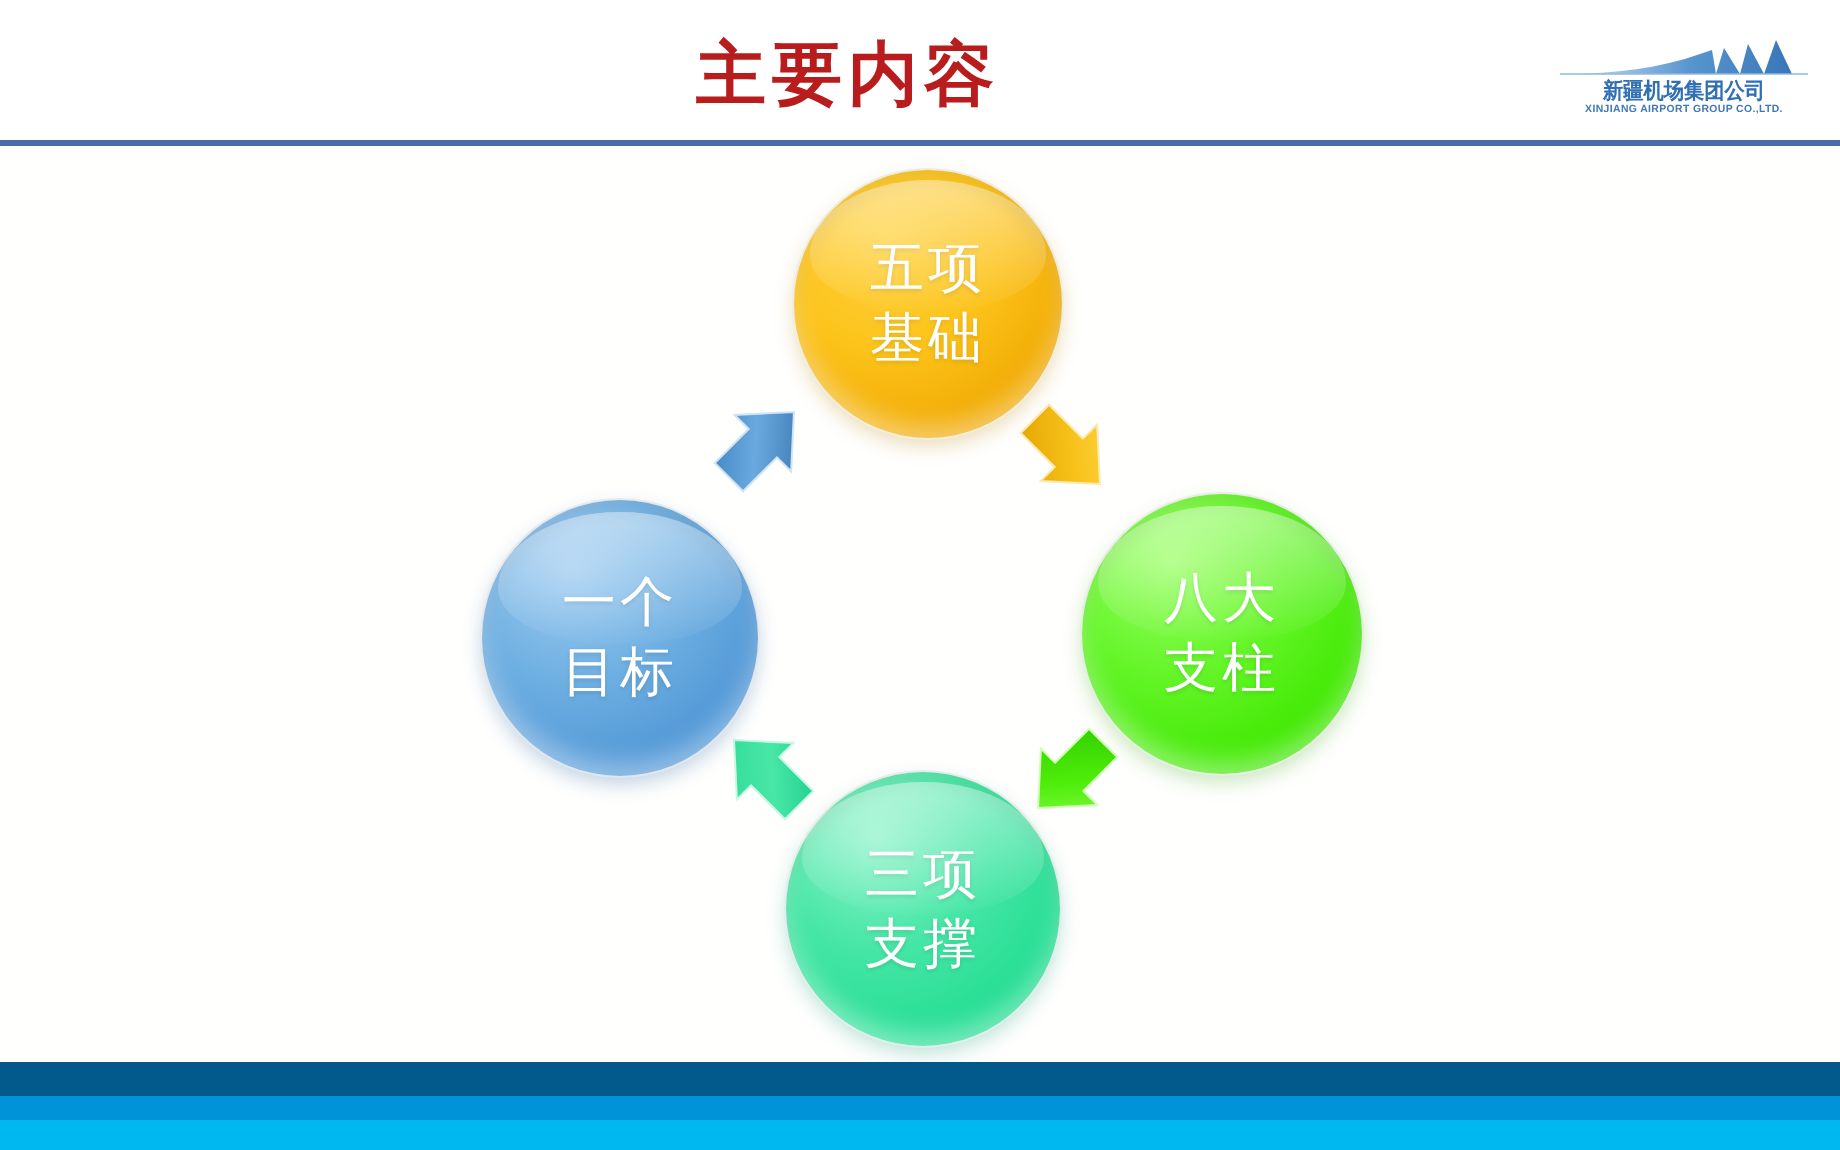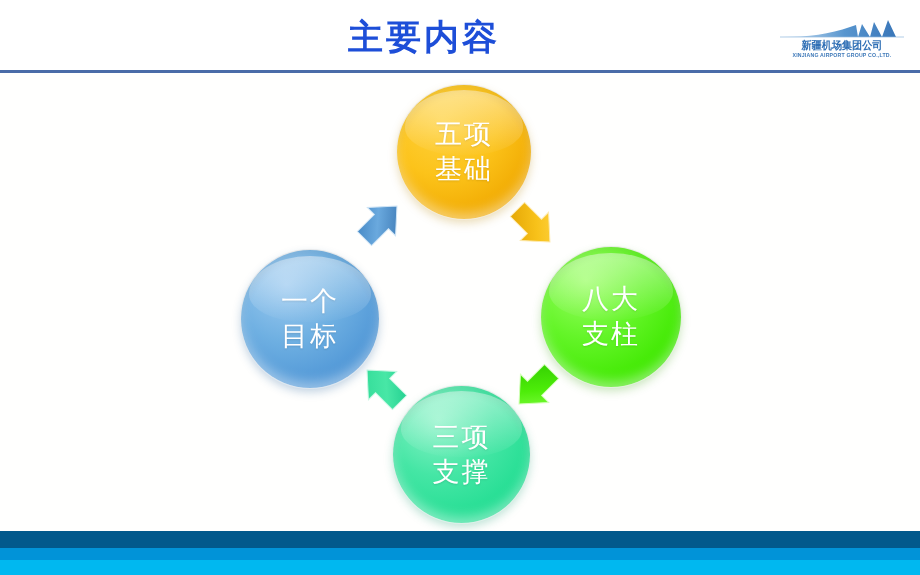--- a/index.html
+++ b/index.html
@@ -21,21 +21,21 @@
     position:absolute;left:0;top:0;width:920px;height:71px;
     background:#ffffff;
   }
   .slide-title{
     position:absolute;left:0;top:14px;width:848px;
     text-align:center;
     font-family:"Liberation Serif", serif;
     font-size:35px;
     font-weight:700;
     letter-spacing:3px;
-    color:#1d4ed8;
+    color:#b91c1c;
     white-space:nowrap;
   }
   .header-rule{
     position:absolute;left:0;top:70px;width:920px;height:3px;
     background:#4a6ca8;
   }
 
   
   .logo{
     position:absolute;right:14px;top:18px;

